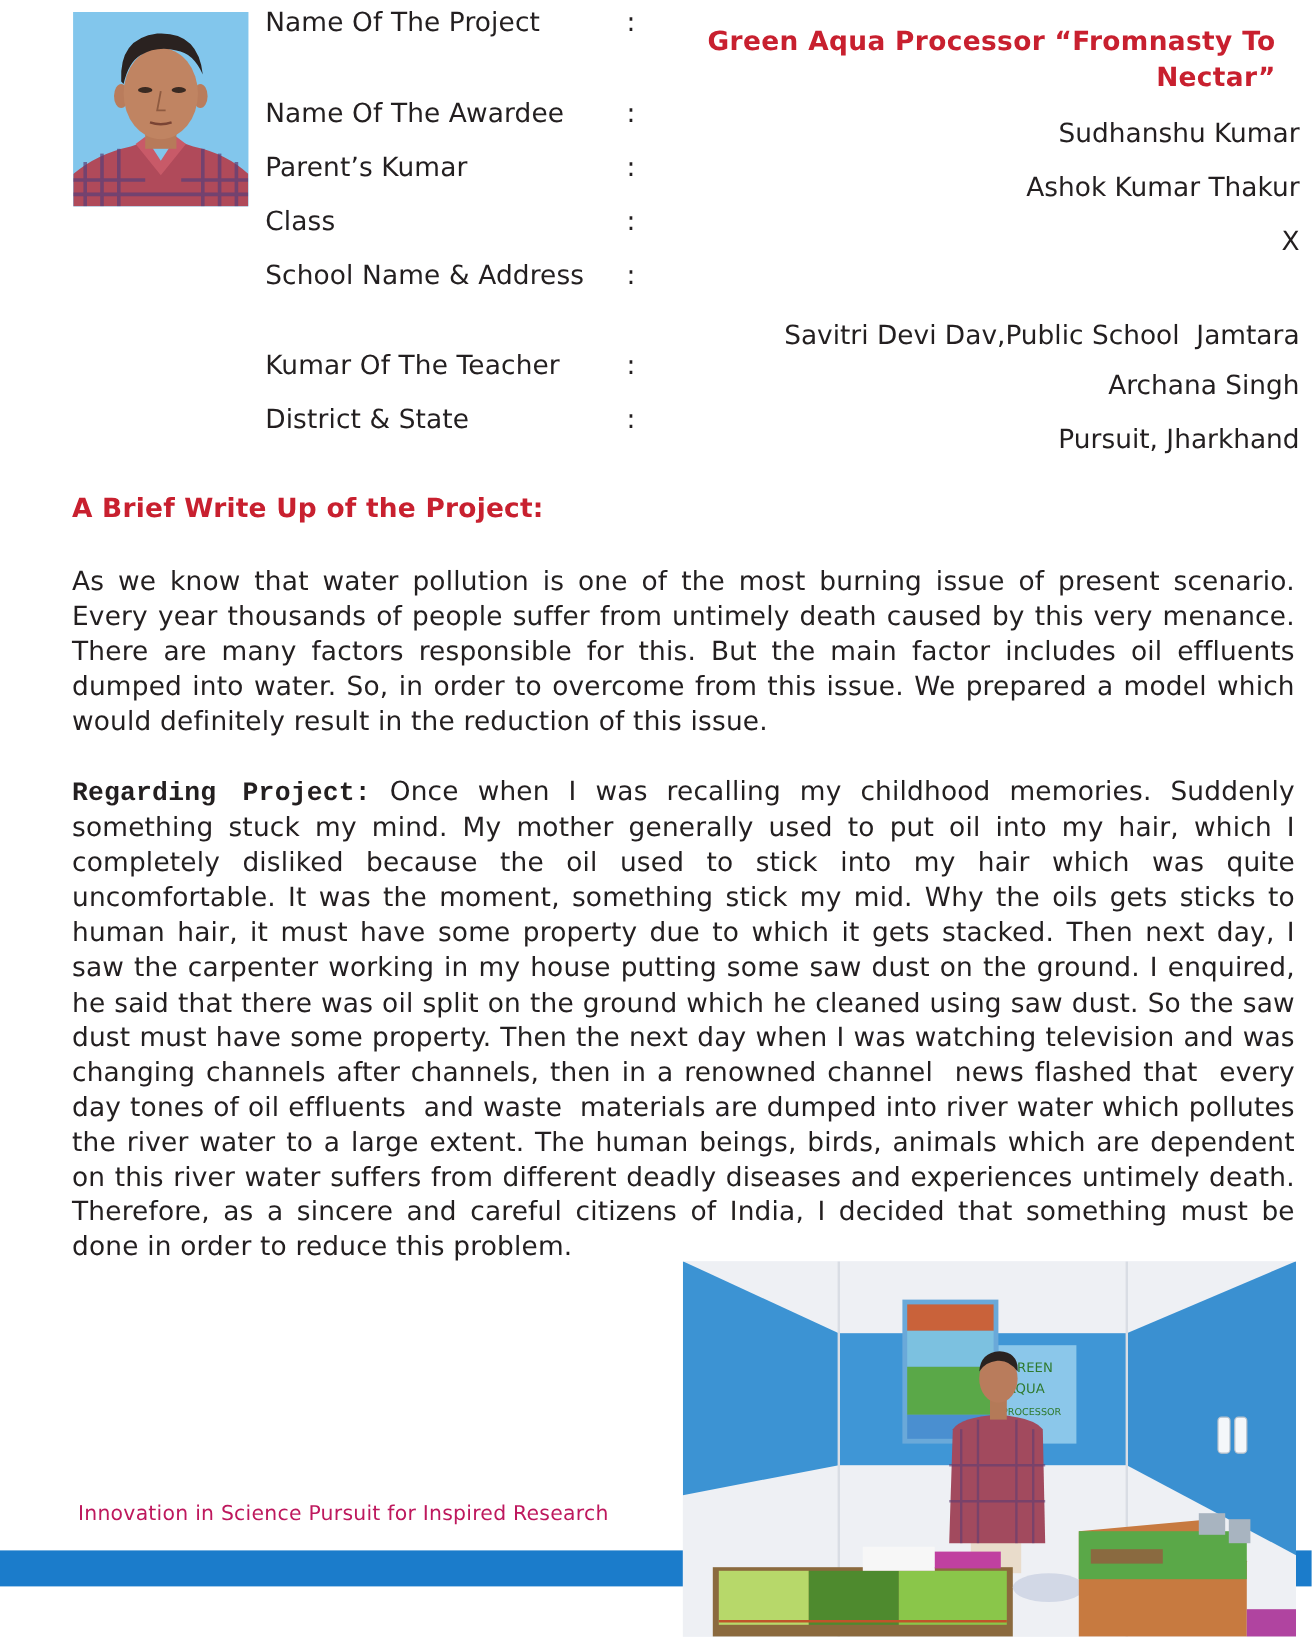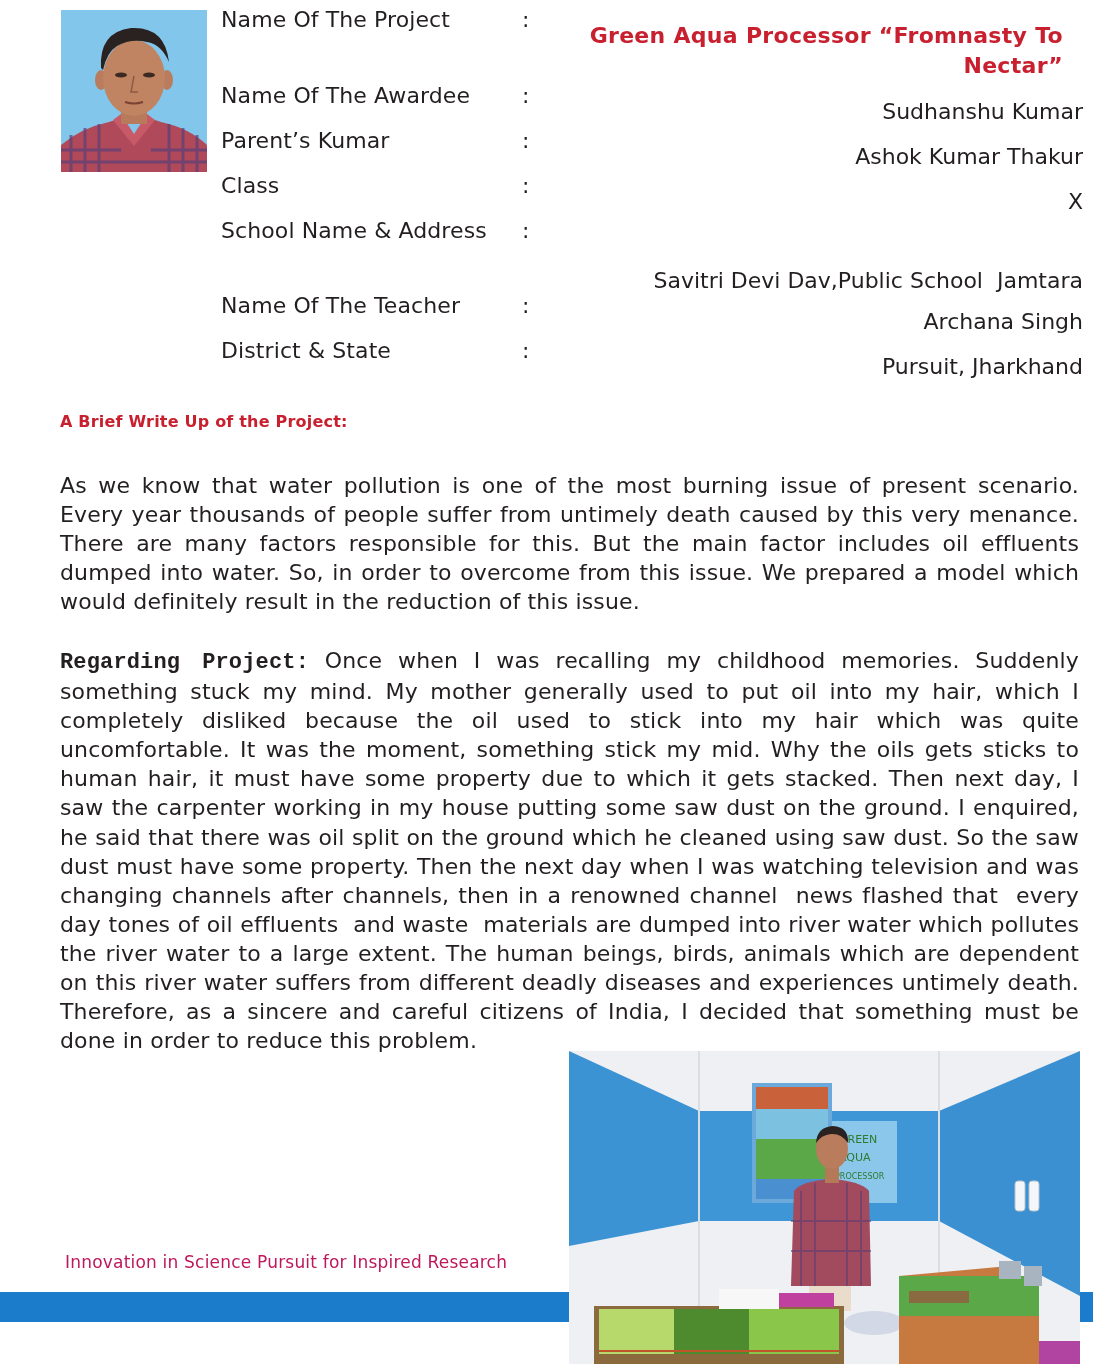--- a/index.html
+++ b/index.html
@@ -68,21 +68,21 @@
       width: 490px;
       line-height: 30px;
       letter-spacing: 0.3px;
     }
 
     
     .section-heading {
       position: absolute;
       left: 60px;
       top: 412px;
-      font-size: 16px;
+      font-size: 22px;
       font-weight: bold;
       color: #c8202f;
       letter-spacing: 0.2px;
     }
 
     
     .para {
       position: absolute;
       left: 60px;
       width: 1019px;
@@ -189,21 +189,21 @@
     <span class="info-label">Class</span>
     <span class="info-colon">:</span>
     <span class="info-value">X</span>
   </div>
   <div class="info-row" style="top:216px;">
     <span class="info-label">School Name &amp; Address</span>
     <span class="info-colon">:</span>
     <span class="info-value" style="white-space:pre;margin-top:34px;">Savitri Devi Dav,Public School  Jamtara</span>
   </div>
   <div class="info-row" style="top:291px;">
-    <span class="info-label">Name Of The Teacher</span>
+    <span class="info-label">Kumar Of The Teacher</span>
     <span class="info-colon">:</span>
     <span class="info-value">Archana Singh</span>
   </div>
   <div class="info-row" style="top:336px;">
     <span class="info-label">District &amp; State</span>
     <span class="info-colon">:</span>
     <span class="info-value">Pursuit, Jharkhand</span>
   </div>
 </div>
 

